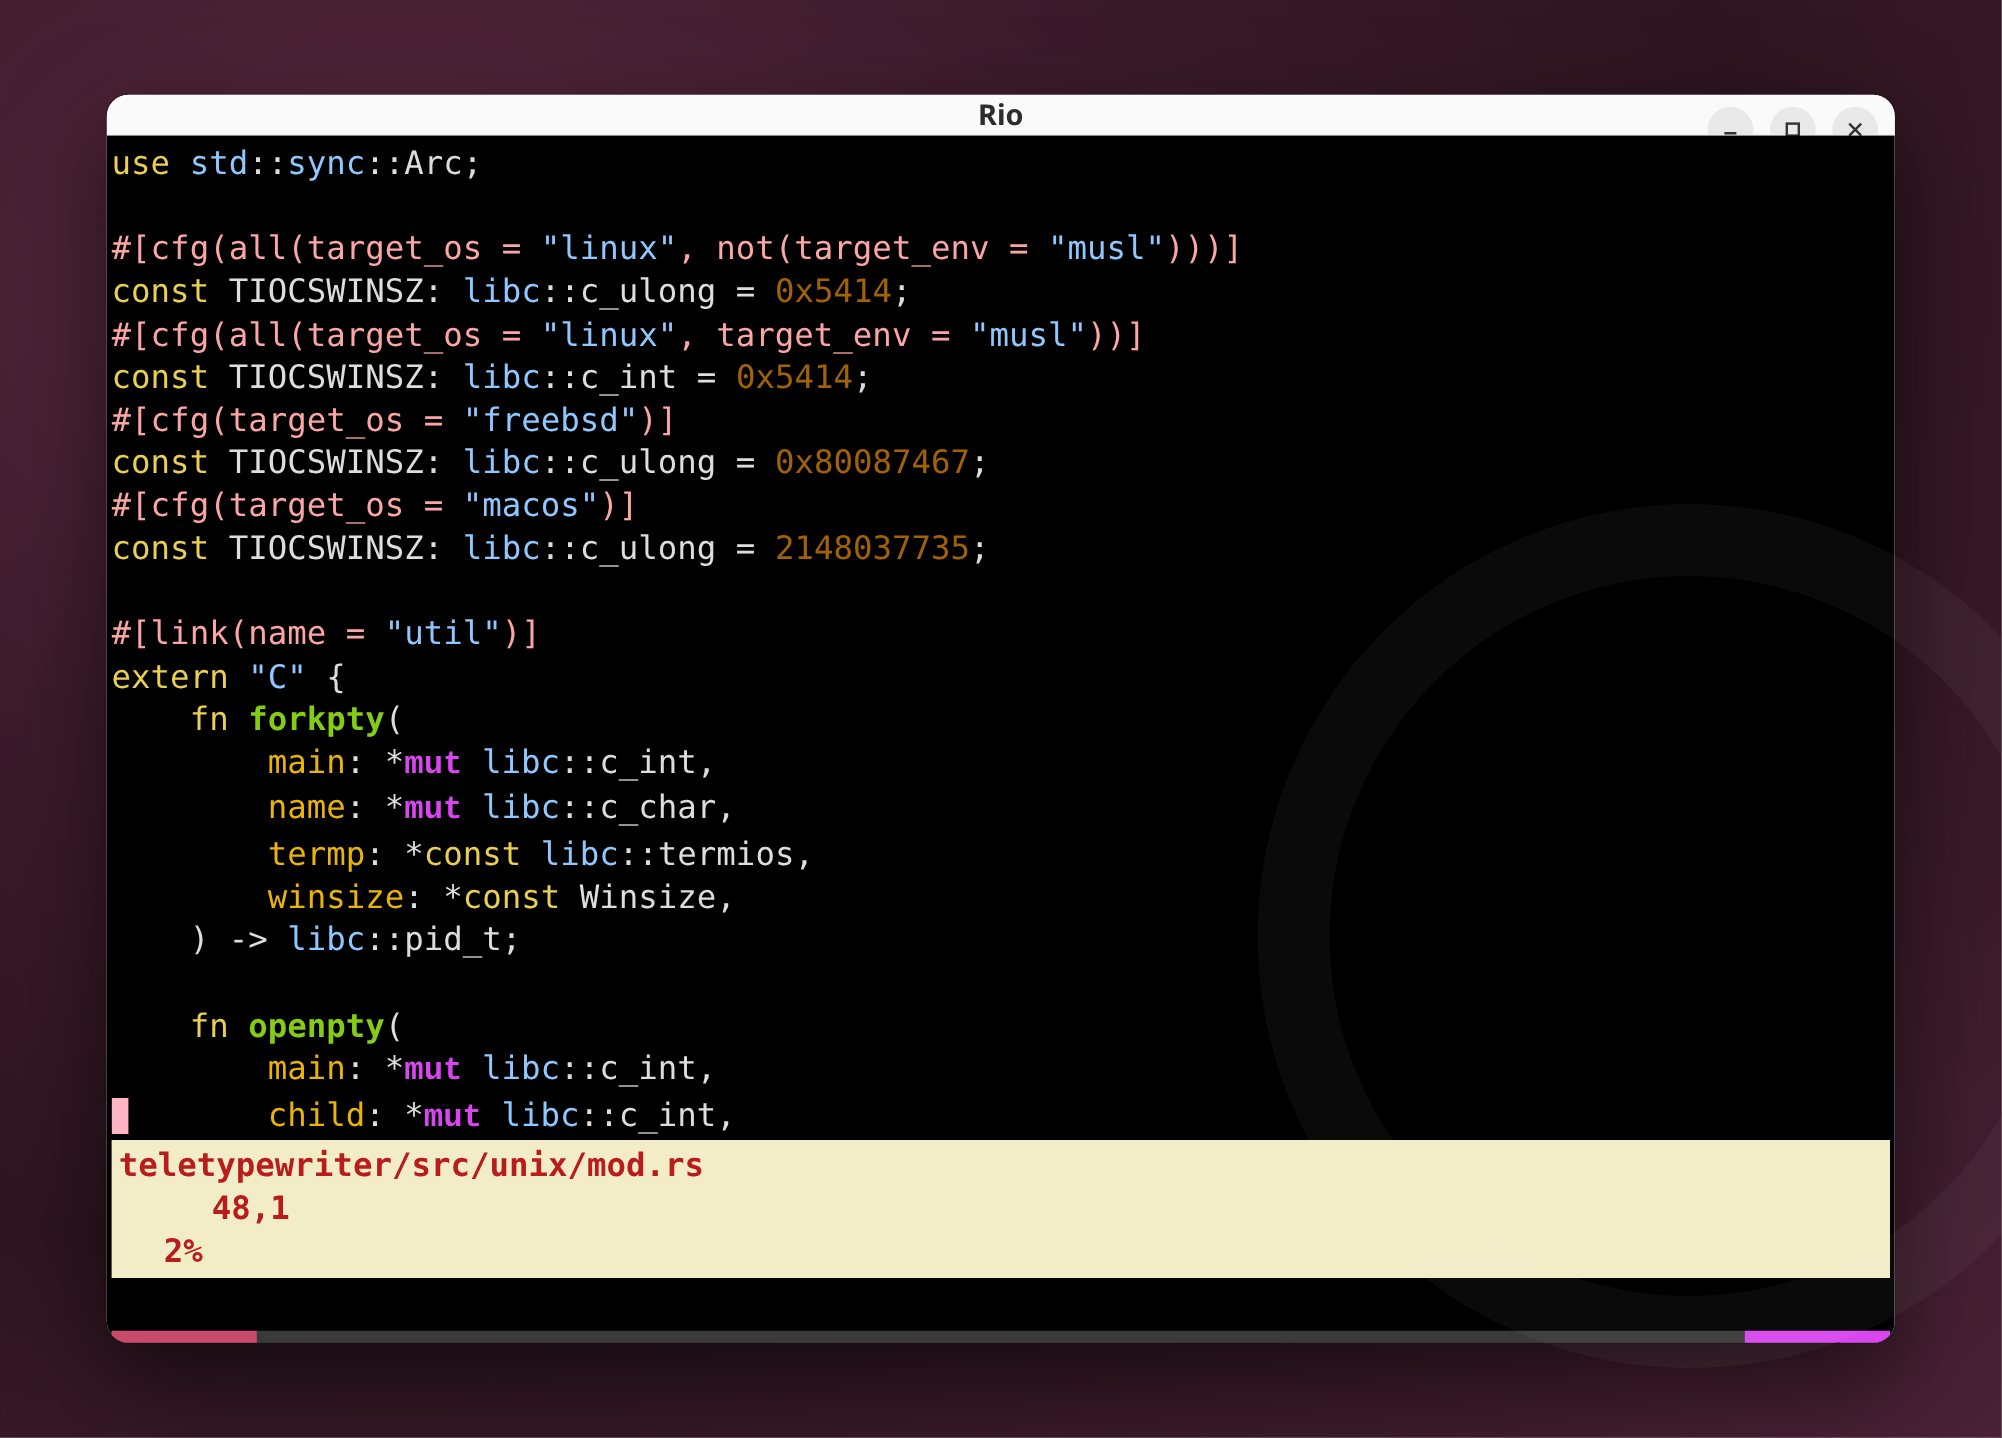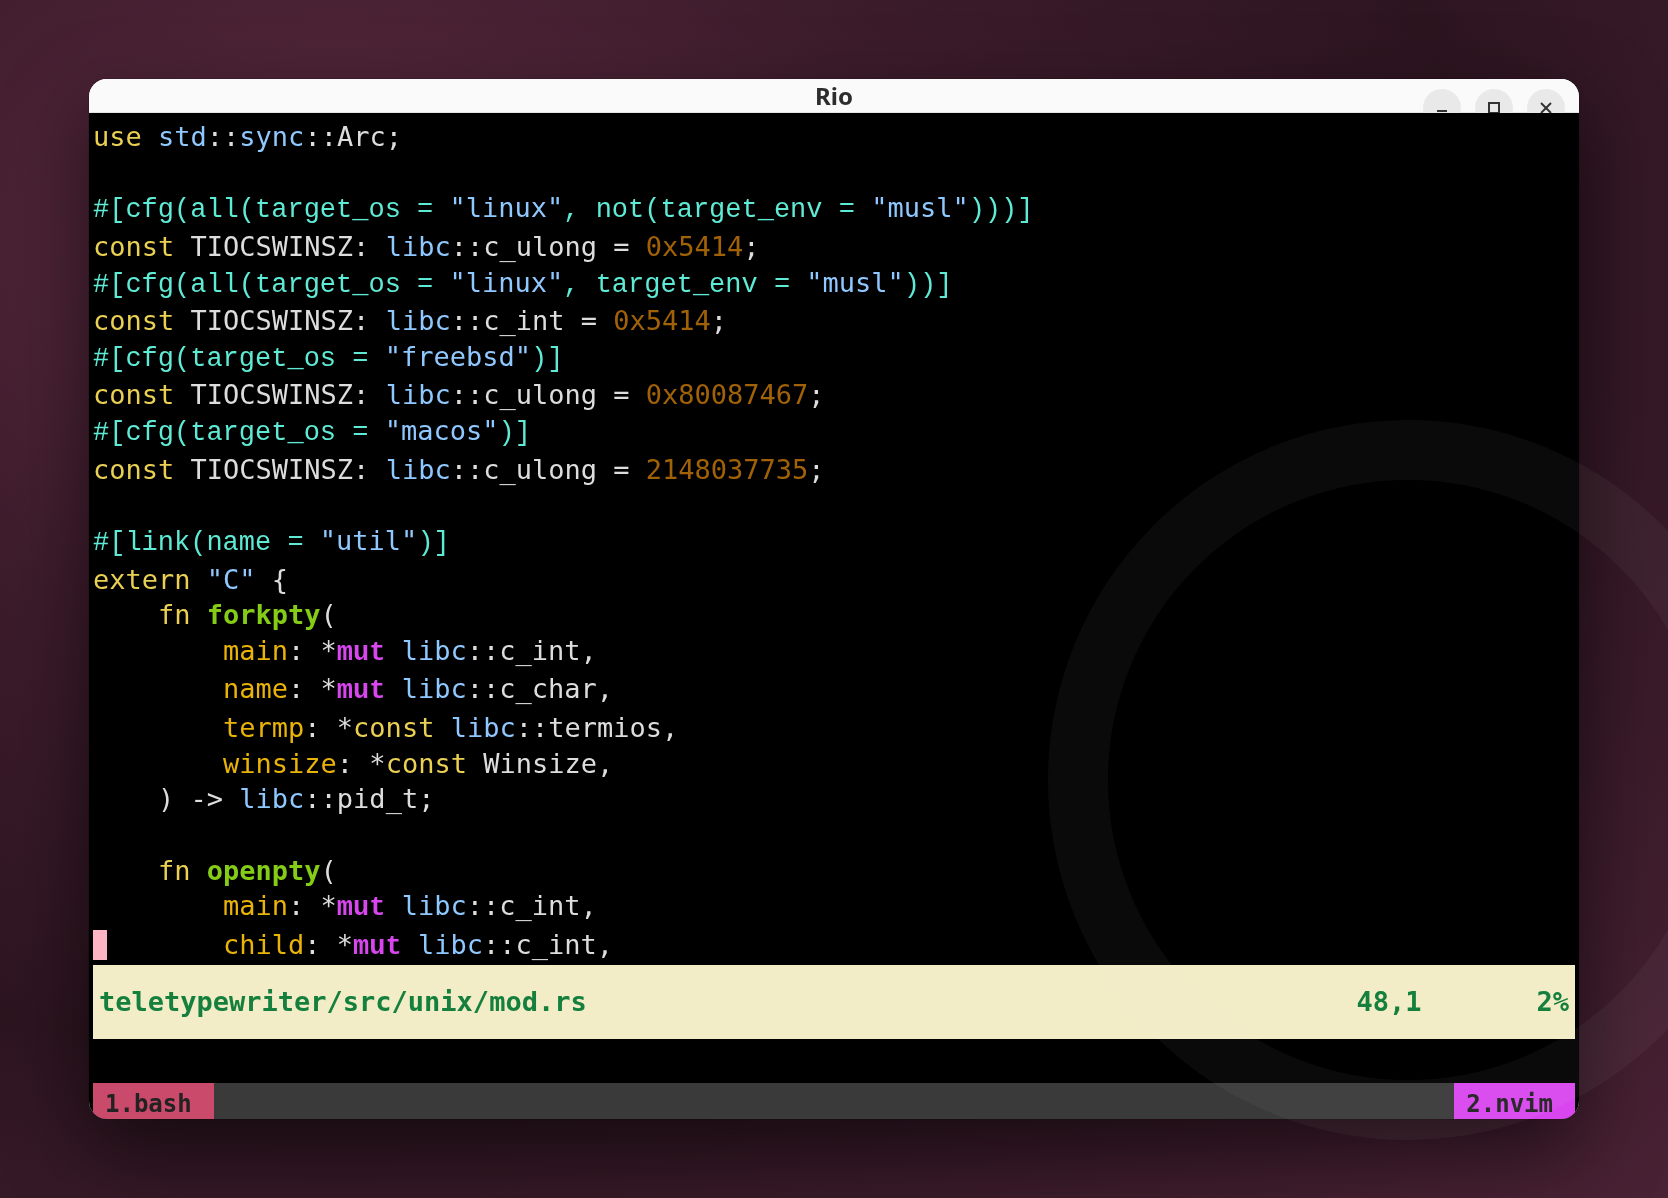--- a/index.html
+++ b/index.html
@@ -87,37 +87,38 @@
     flex: 1;
     overflow: hidden;
   }
   .kw  { color: #e9cf52; }      
   .ty  { color: #8fc8ff; }      
   .fn  { color: #84cc16; font-weight: bold; } 
   .id  { color: #eab308; }      
   .op  { color: #dddddd; }
   .str { color: #8fc8ff; }      
   .num { color: #a16207; }      
-  .attrb { color: #5eead4; font-family: Liberation Mono, monospace; }    
+  .attrb { color: #fca5a5; }    
   .mut { color: #d946ef; font-weight: bold; font-family: Liberation Mono, monospace; }
   .cursor {
     display: inline-block;
     width: 14px;
     height: 30px;
     background: #ffb4c4;
     vertical-align: text-bottom;
   }
   .statusbar {
     background: #f2ecc7;
-    color: #15803d;
+    color: #b91c1c;
     font-family: inherit;
     font-size: 27px;
     font-weight: 700;
     display: flex;
-    padding: 19px 6px;
+    padding: 4px 6px;
+    flex-direction: column;
   }
   .statusbar .file { flex: 1; }
   .statusbar .pos  { width: 220px; text-align: center; }
   .statusbar .pct  { width: 70px; text-align: right; }
   .gap {
     height: 44px;
     background: #000;
   }
   .tabbar {
     height: 42px;

